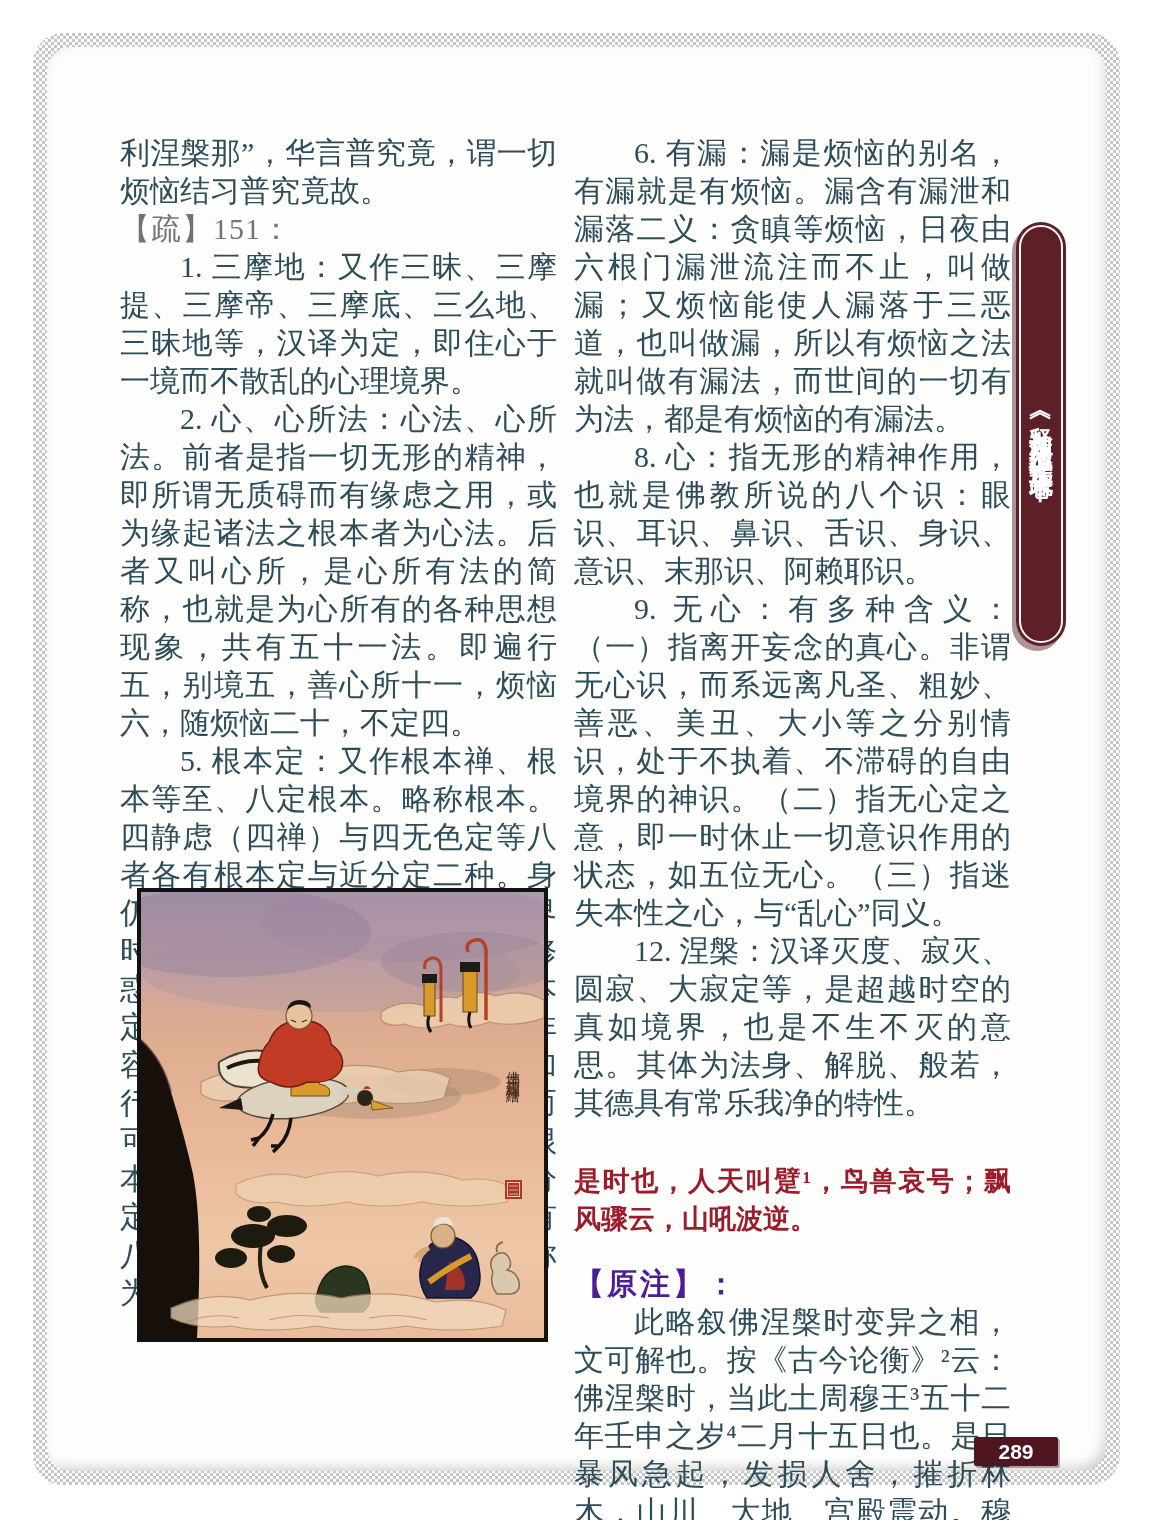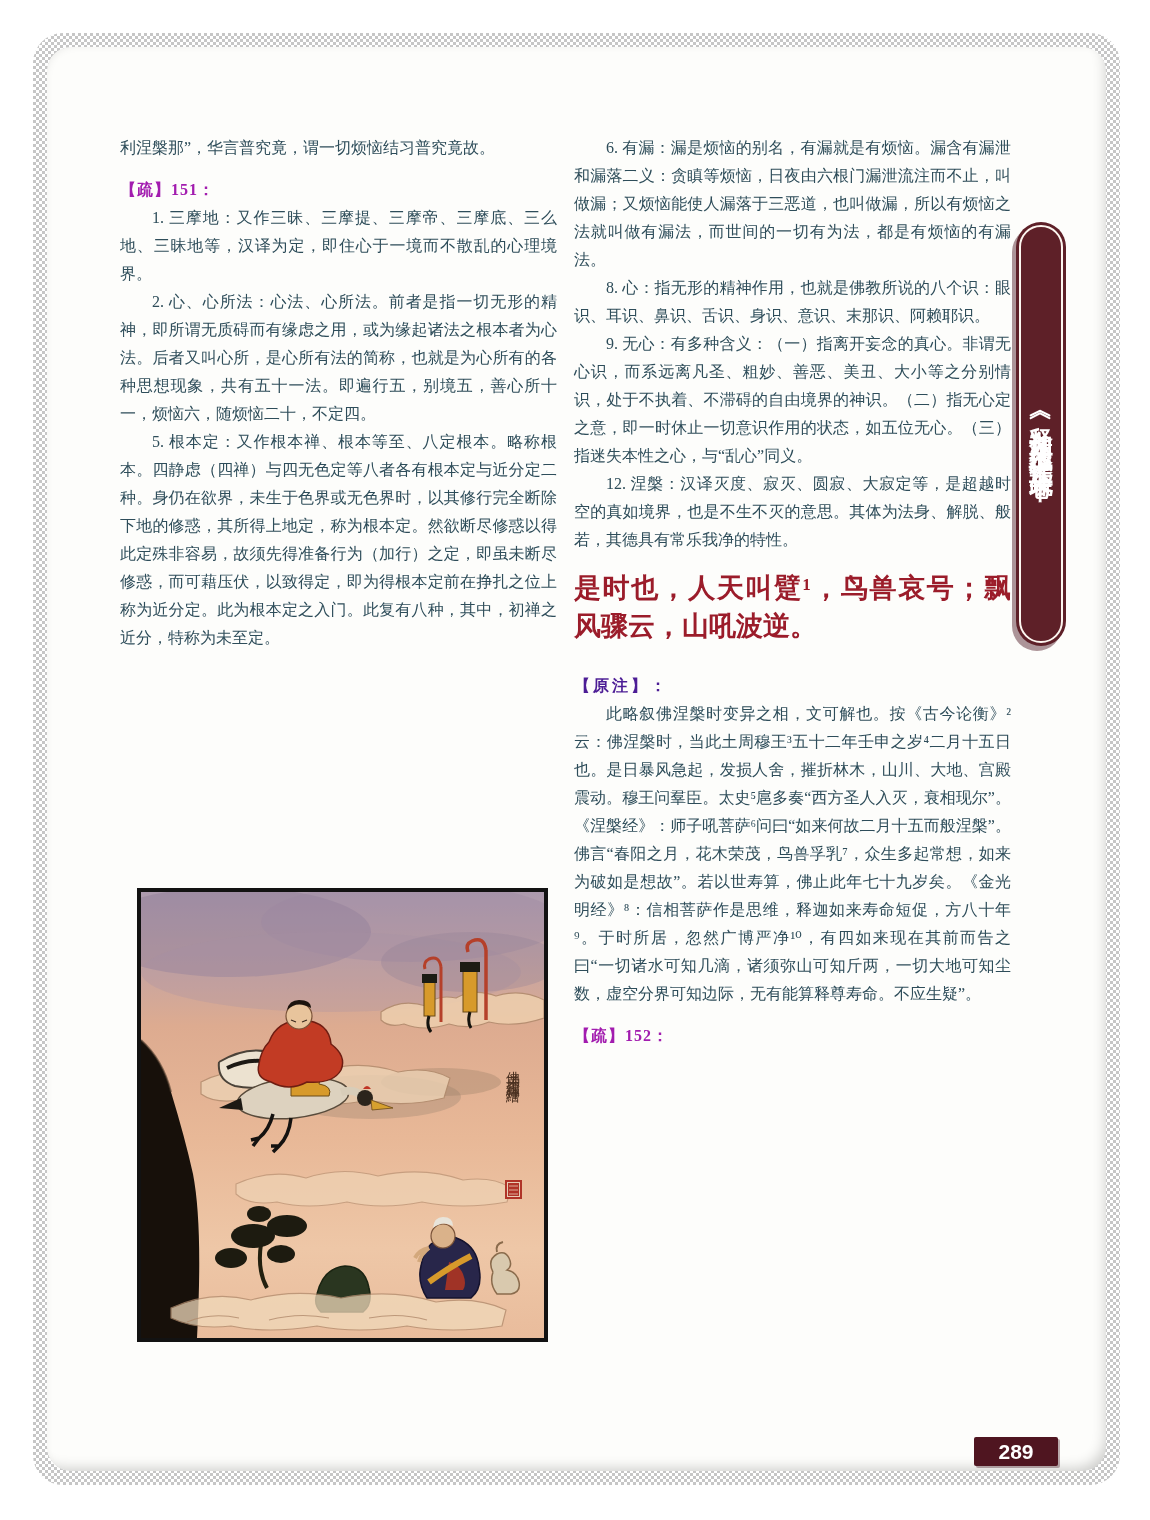--- a/index.html
+++ b/index.html
@@ -19,28 +19,28 @@
   }
   .page{
     position:absolute;left:47px;top:47px;width:1059px;height:1424px;border-radius:24px;
     background:#fdfdfb;
     box-shadow:inset -8px -10px 14px -8px rgba(0,0,0,0.20), inset 5px 5px 10px -8px rgba(0,0,0,0.10);
   }
   .col{position:absolute;width:437px;}
   .col-left{left:120px;top:134px;}
   .col-right{left:574px;top:134px;}
   .para{
-    font-size:16px;line-height:28px;color:#2e4d5a;text-align:justify;
+    font-size:30px;line-height:38px;color:#2e4d5a;text-align:justify;
     margin:0;word-break:break-all;
   }
   .indent{text-indent:2em;}
-  .label-black{color:#a21caf;font-weight:bold;letter-spacing:1px;margin-top:14px;}
+  .label-black{color:#737373;font-weight:normal;letter-spacing:1px;}
   .label-blue{color:#4c1d95;font-weight:bold;letter-spacing:3px;}
   .heading-red{
-    color:#9b1c2a;font-weight:bold;font-size:27px;line-height:38px;margin-top:15px;
+    color:#9b1c2a;font-weight:bold;font-size:27px;line-height:38px;margin-top:40px;
     text-align:justify;word-break:break-all;
   }
   
   .side-banner{
     position:absolute;left:1016px;top:222px;width:50px;height:424px;border-radius:25px;
     background:#5e2028;color:#ffffff;
     box-shadow:-4px 5px 0 rgba(73,21,32,0.45);
     display:flex;align-items:center;justify-content:center;
   }
   .side-banner .inner-line{

